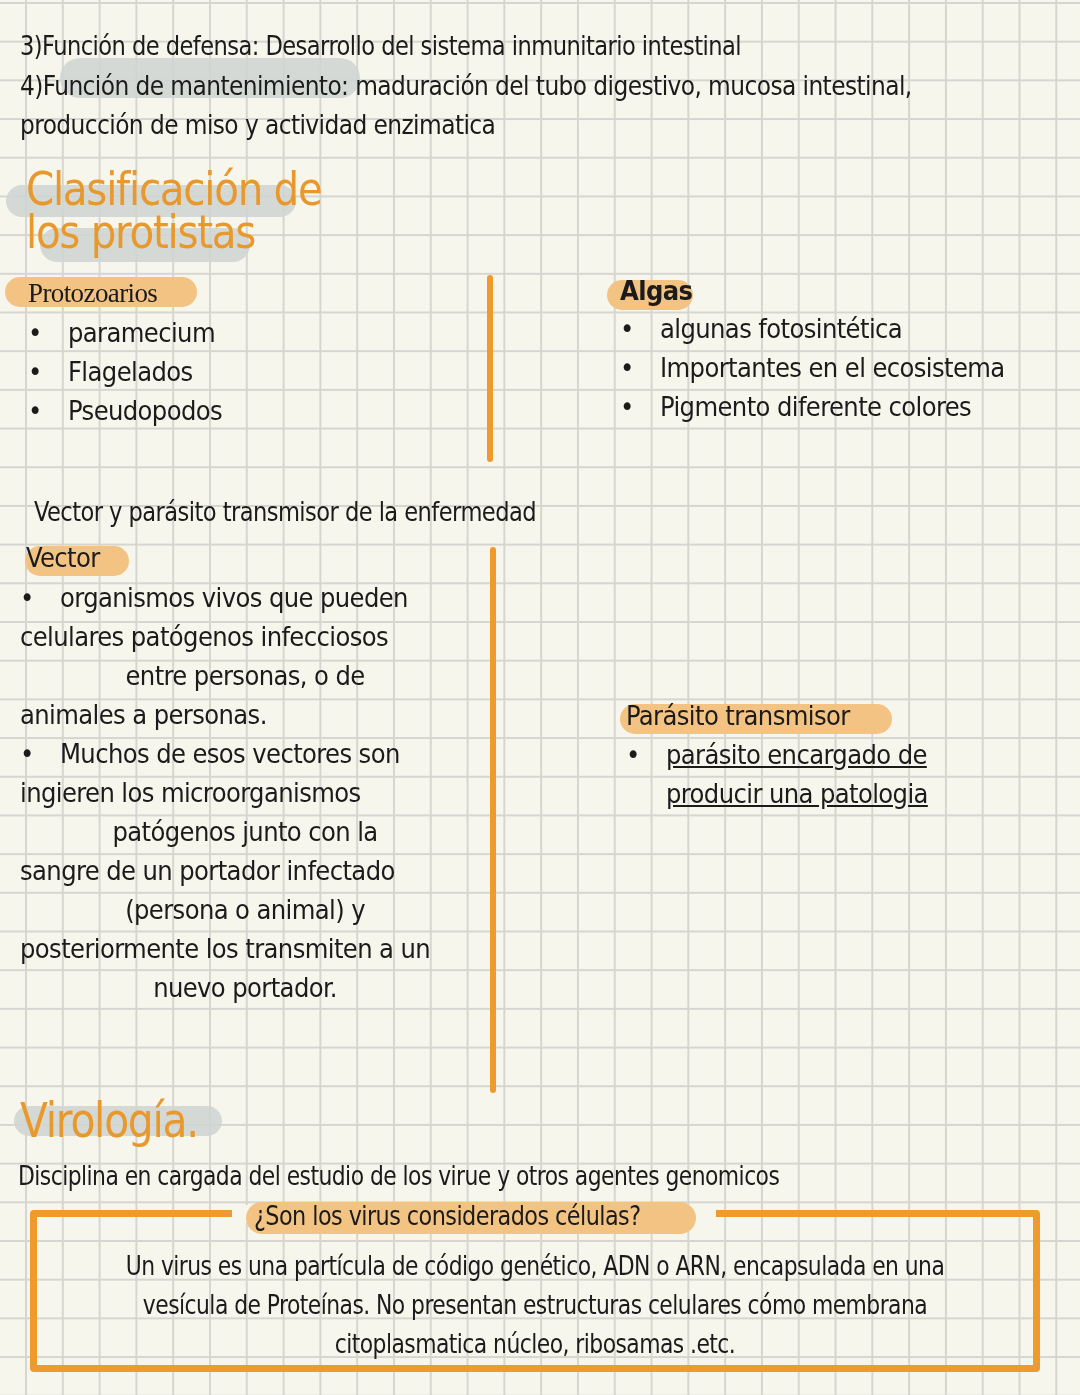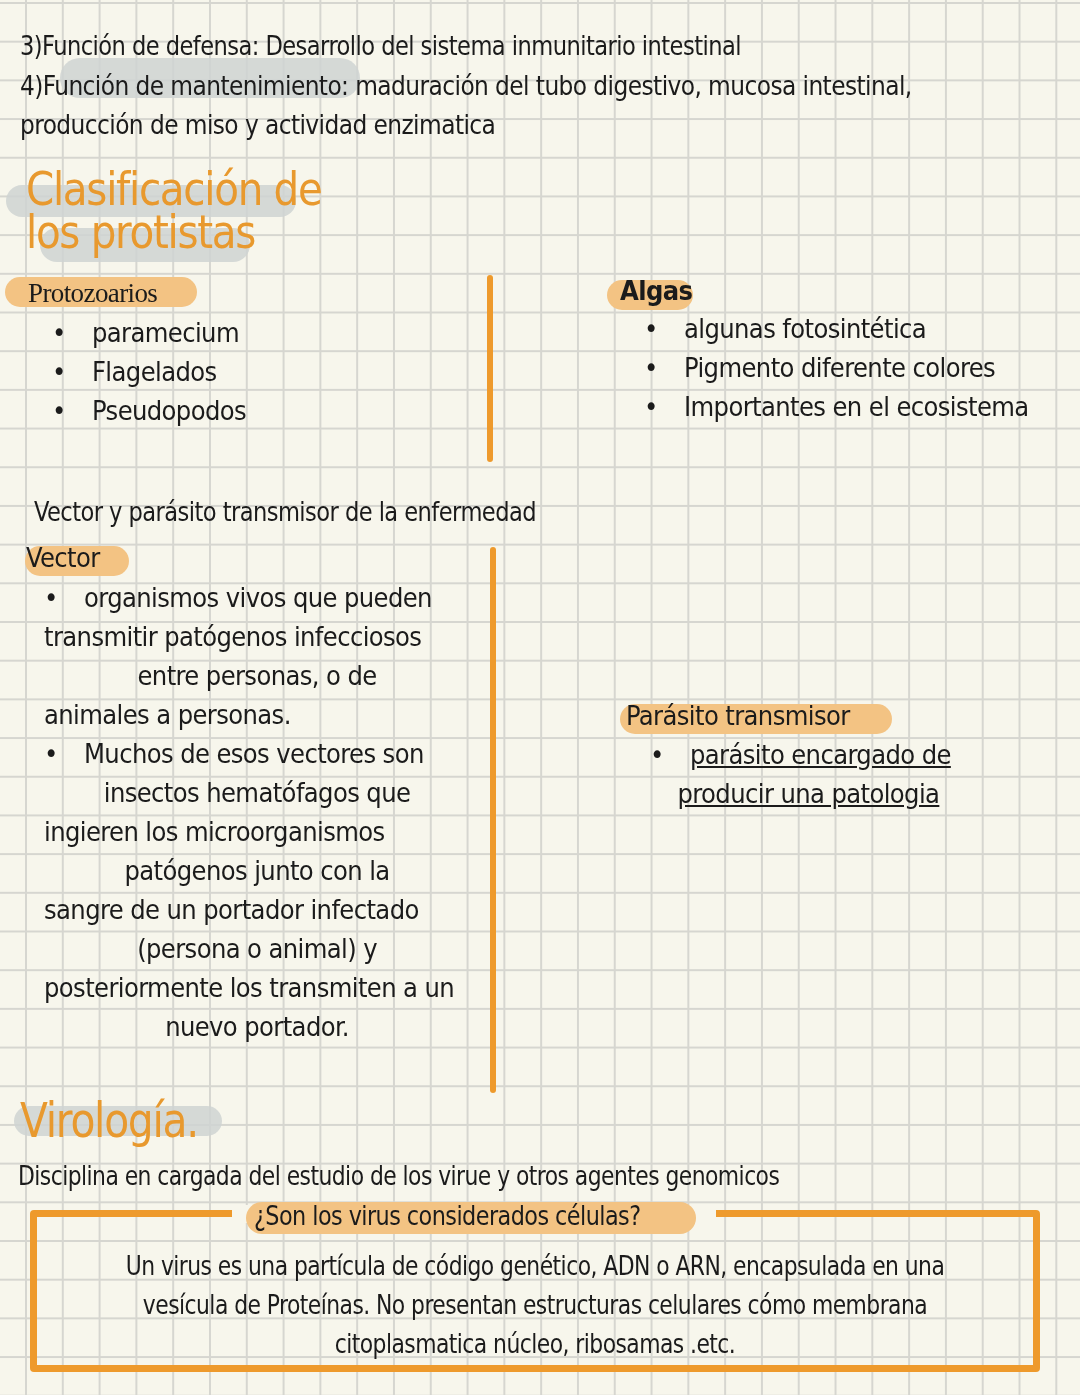--- a/index.html
+++ b/index.html
@@ -46,21 +46,21 @@
     .vline {
       background: #ee9a2c;
       width: 6px;
       border-radius: 3px;
     }
     .bullet {
       display: inline-block;
       width: 40px;
       text-align: left;
     }
-    .row { display: block; padding-left: 24px; }
+    .row { display: block; }
     .indent { padding-left: 40px; text-align: center; }
     .box {
       border: 7px solid #ee9a2c;
       border-radius: 4px;
     }
   </style>
 </head>
 <body>
 
 <div class="abs gray-marker" style="left:60px; top:58px; width:300px; height:40px;"></div>
@@ -80,36 +80,35 @@
   <div class="row"><span class="bullet">•</span><span>Flagelados</span></div>
   <div class="row"><span class="bullet">•</span><span>Pseudopodos</span></div>
 </div>
 
 <div class="abs vline" style="left:487px; top:275px; height:187px;"></div>
 
 <div class="abs orange-marker" style="left:607px; top:280px; width:86px; height:30px;"></div>
 <div class="abs txt" style="left:620px; top:271px;font-weight:bold;">Algas</div>
 <div class="abs txt" style="left:620px; top:309px;">
   <div class="row"><span class="bullet">•</span><span>algunas fotosintética</span></div>
+  <div class="row"><span class="bullet">•</span><span>Importantes en el ecosistema</span></div>
   <div class="row"><span class="bullet">•</span><span>Pigmento diferente colores</span></div>
-  <div class="row"><span class="bullet">•</span><span>Importantes en el ecosistema</span></div>
 </div>
 
 <div class="abs txt" style="left:34px; top:492px; transform:scaleX(0.93);">Vector y parásito transmisor de la enfermedad</div>
 
 <div class="abs orange-marker" style="left:25px; top:546px; width:104px; height:30px;"></div>
 <div class="abs txt" style="left:26px; top:538px;">Vector</div>
 
 <div class="abs txt" style="left:20px; top:578px;">
   <div class="row"><span class="bullet">•</span><span>organismos vivos que pueden</span></div>
-  <div class="row">transmitir patógenos infecciosos</div>
+  <div class="row">celulares patógenos infecciosos</div>
   <div class="row indent">entre personas, o de</div>
   <div class="row">animales a personas.</div>
   <div class="row"><span class="bullet">•</span><span>Muchos de esos vectores son</span></div>
-  <div class="row indent">insectos hematófagos que</div>
   <div class="row">ingieren los microorganismos</div>
   <div class="row indent">patógenos junto con la</div>
   <div class="row">sangre de un portador infectado</div>
   <div class="row indent">(persona o animal) y</div>
   <div class="row">posteriormente los transmiten a un</div>
   <div class="row indent">nuevo portador.</div>
 </div>
 
 <div class="abs vline" style="left:490px; top:547px; height:546px;"></div>
 

